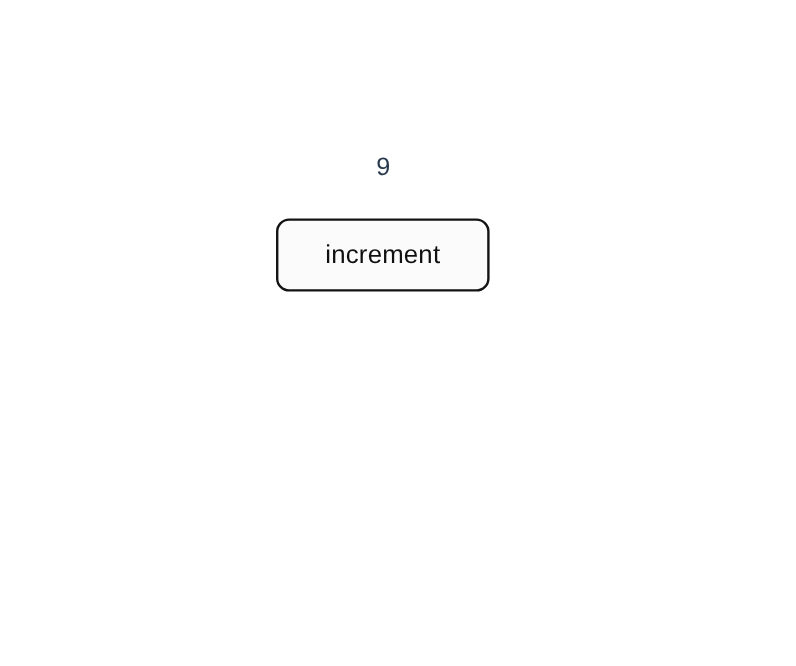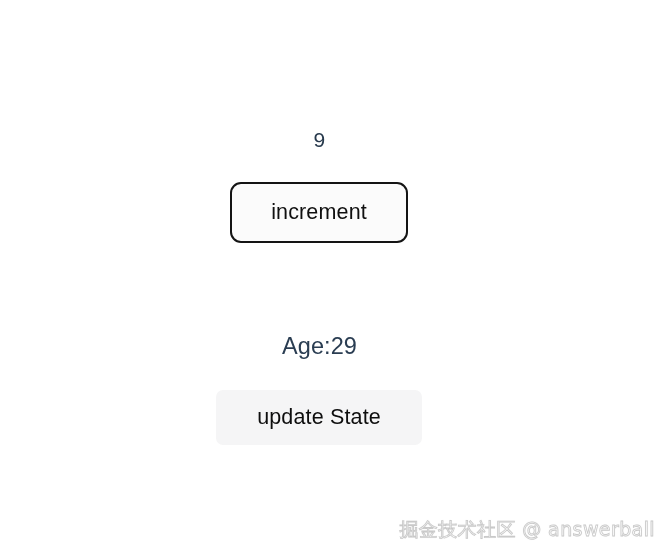--- a/index.html
+++ b/index.html
@@ -117,21 +117,16 @@
 
 <div id="app-root">
 
   <div class="counter-value">9</div>
 
   <button class="increment-button">
     <span>increment</span>
   </button>
 
 
-  <div class="info-line info-age">Age:29</div>
 
-  <button class="update-state-button">
-    <span>update State</span>
-  </button>
 
-  <div class="watermark">掘金技术社区 @ answerball</div>
 
 </div>
 
 </body></html>

